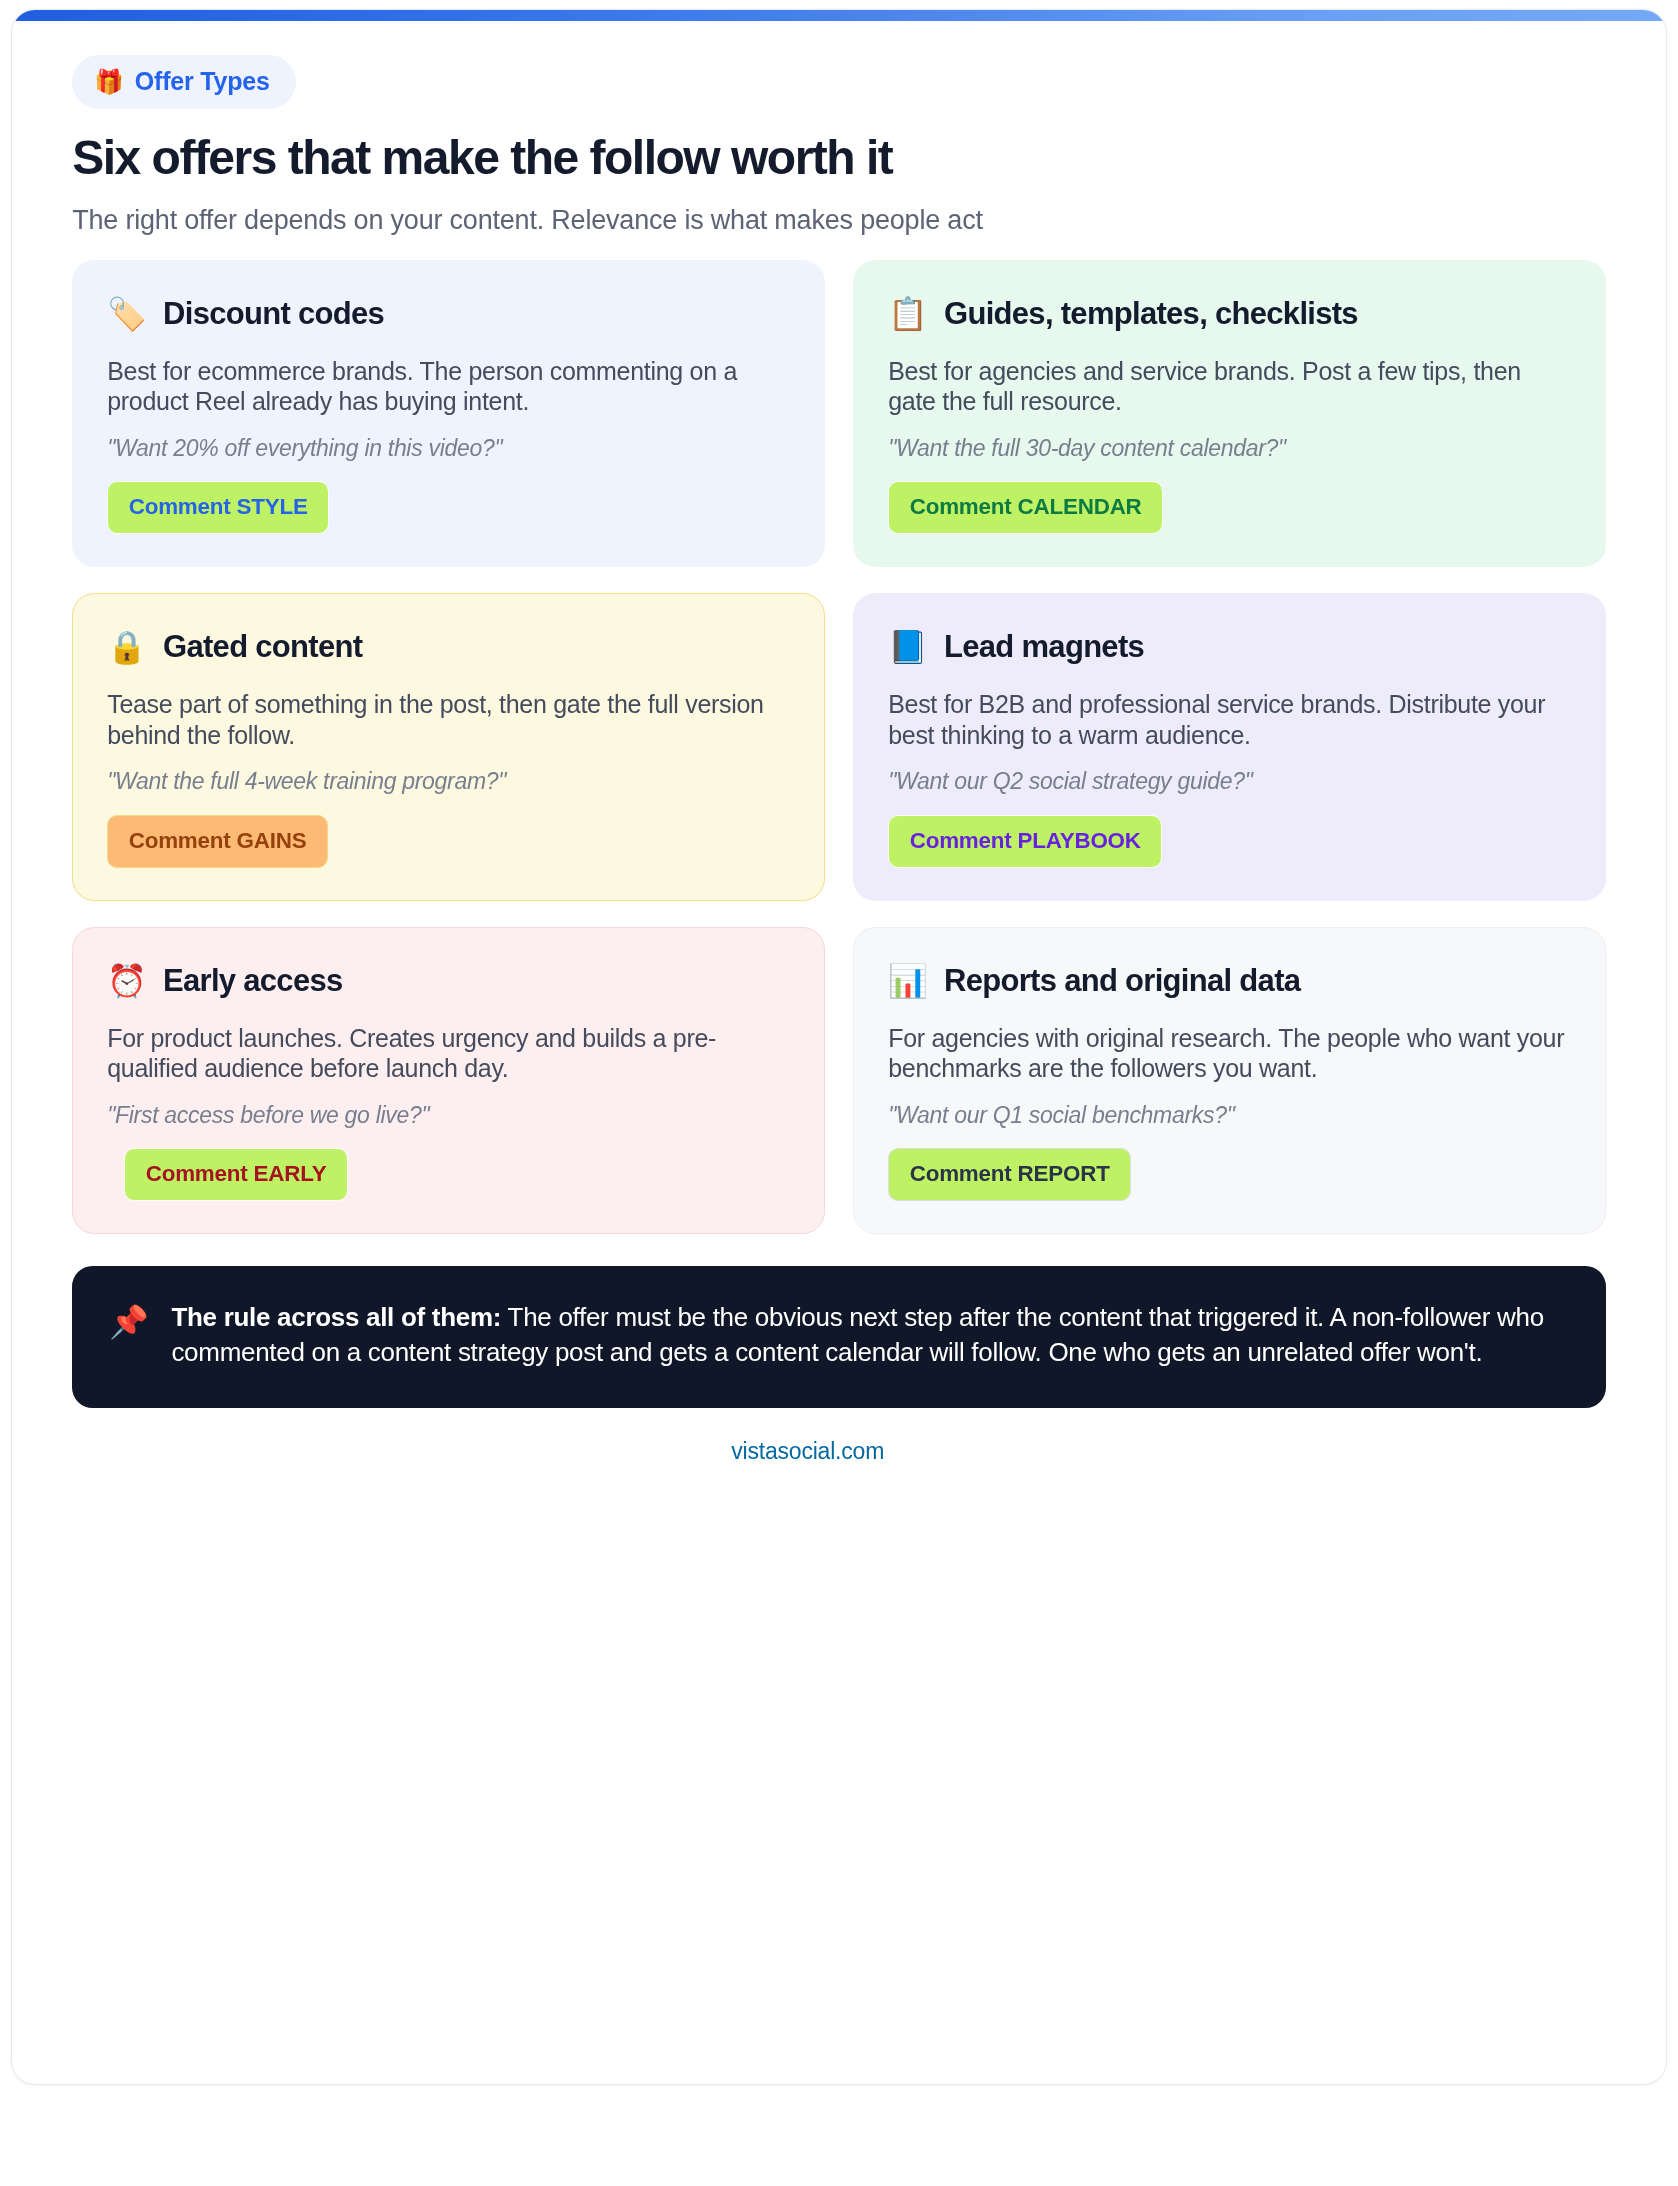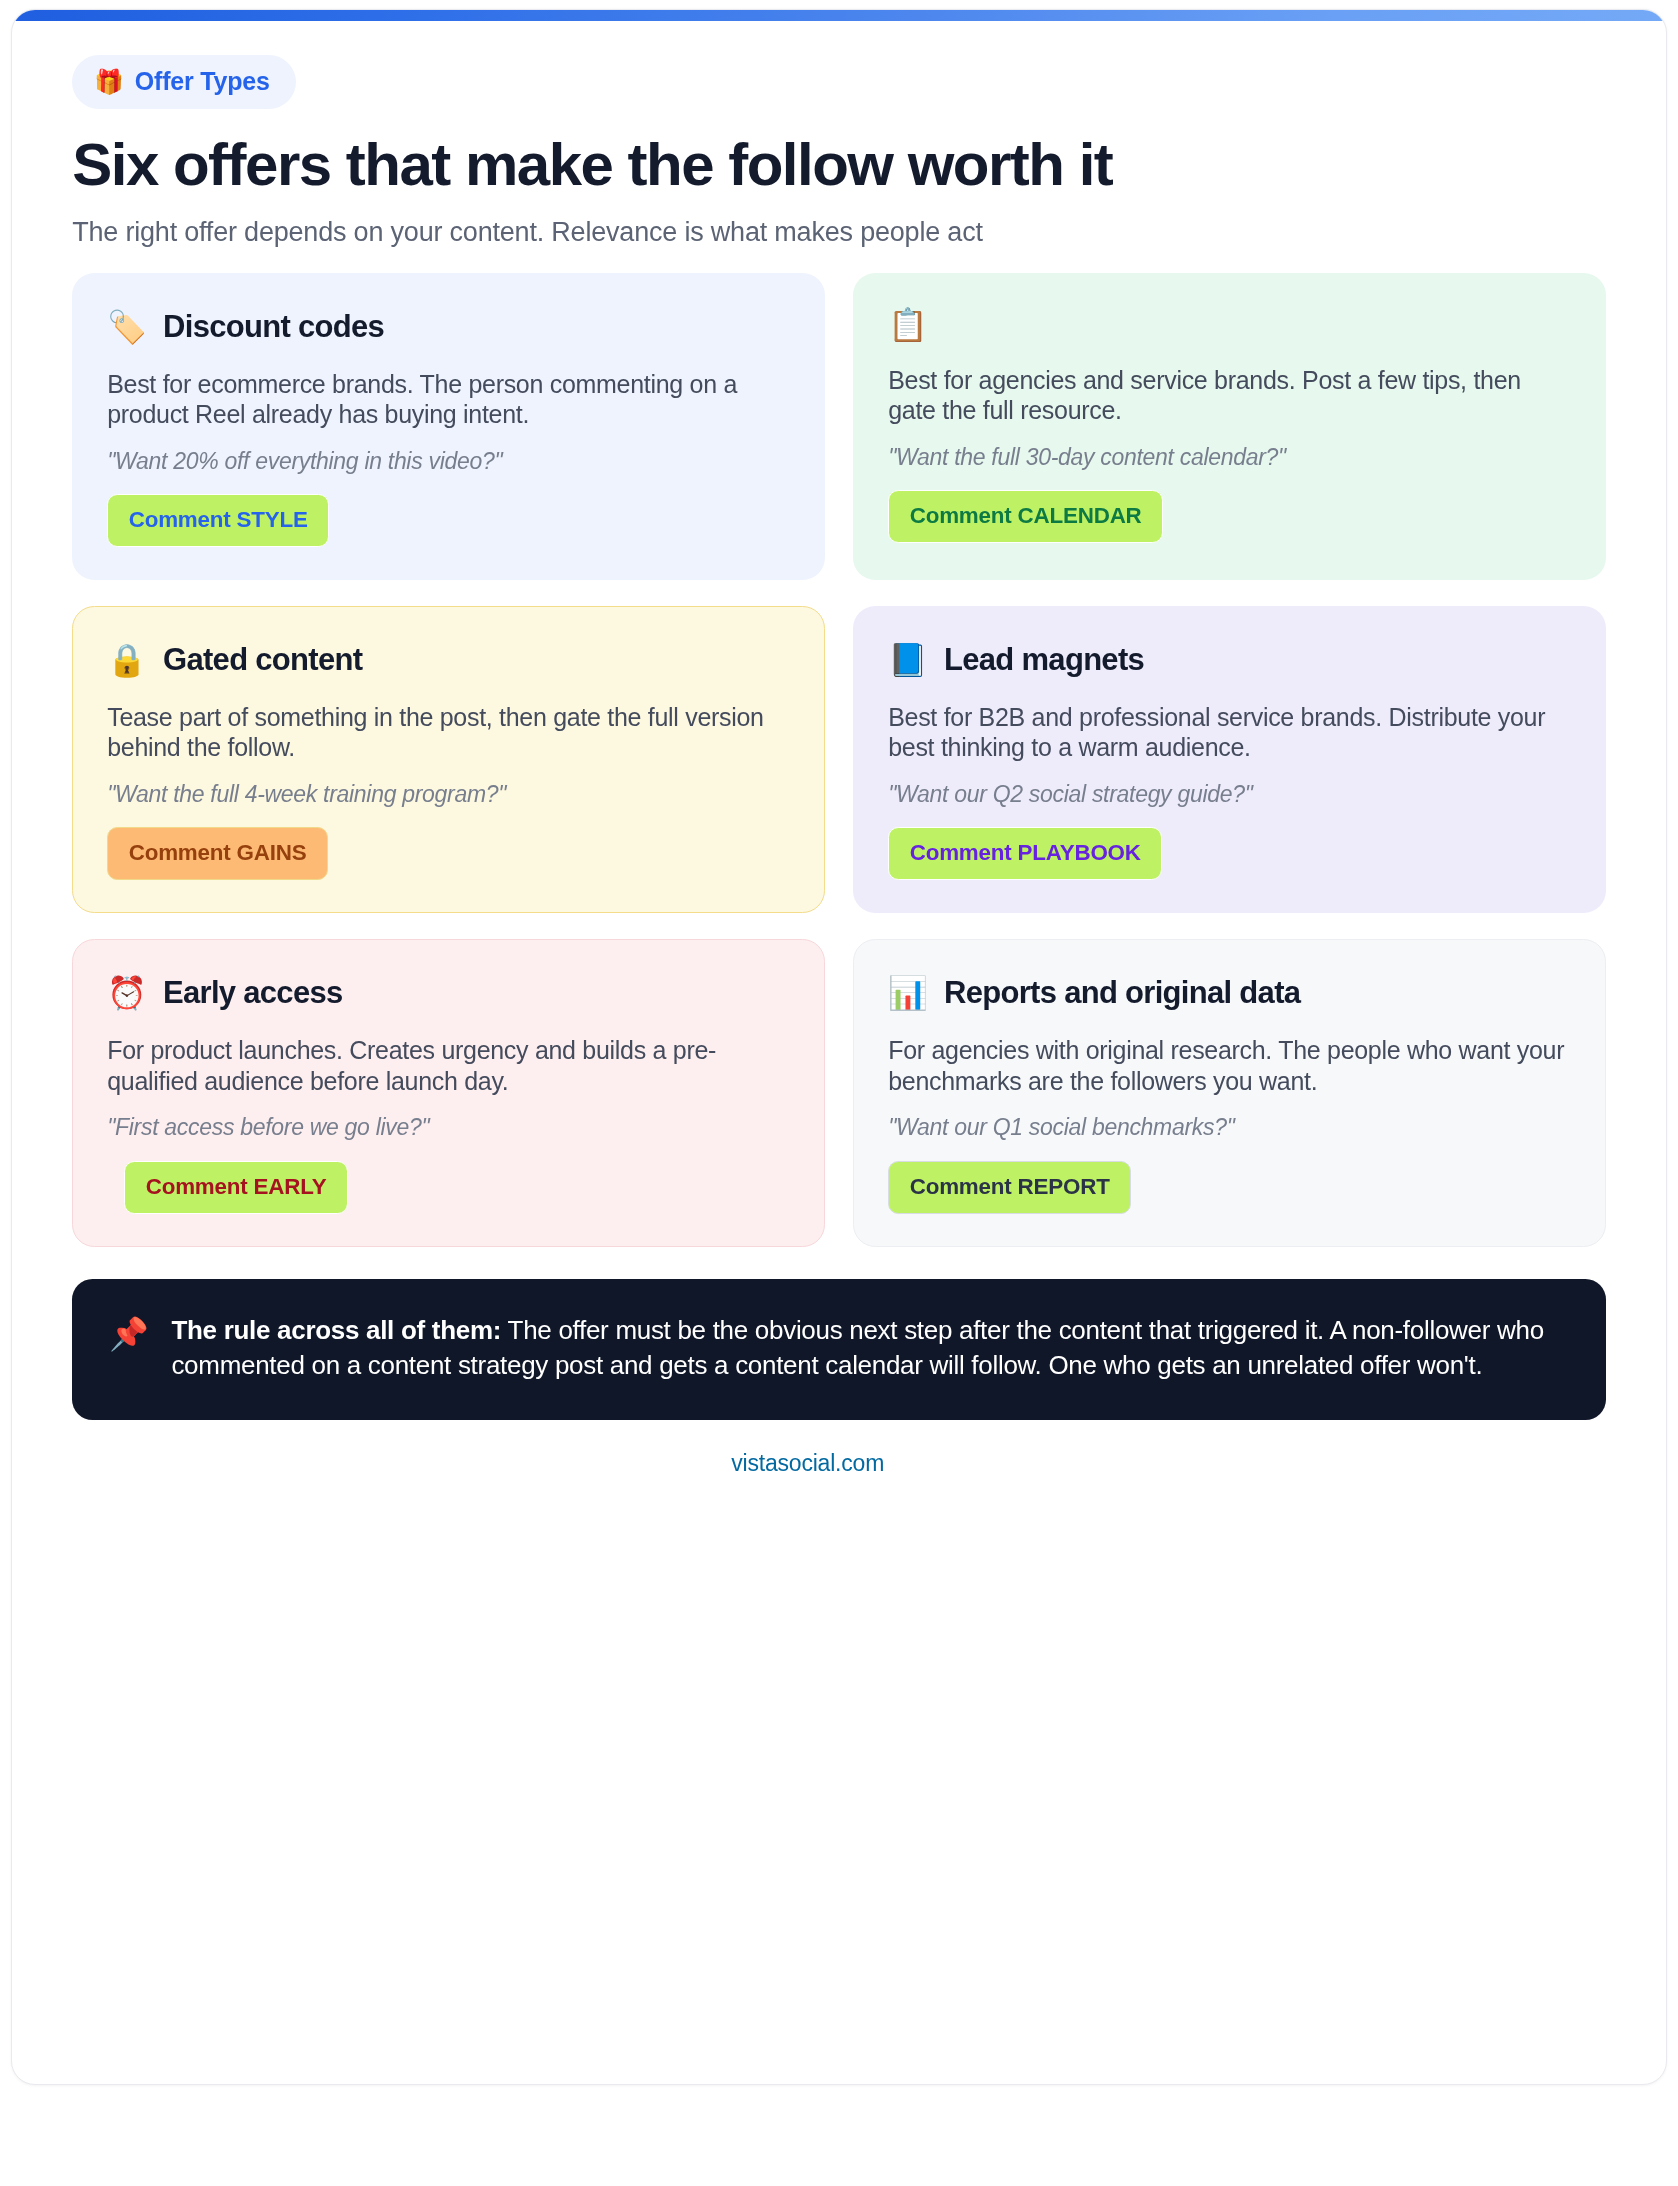--- a/index.html
+++ b/index.html
@@ -60,21 +60,21 @@
   }
   .pill .emoji { font-size: 24px; line-height: 1; }
   .pill .pill-label {
     color: #2563eb;
     font-size: 25px;
     font-weight: 700;
     letter-spacing: -0.2px;
   }
 
   .headline {
-    font-size: 60px;
+    font-size: 48px;
     line-height: 1.06;
     font-weight: 700;
     color: #141b2d;
     letter-spacing: -1.5px;
     margin-bottom: 18.6px;
   }
 
   .subhead {
     font-size: 27px;
     line-height: 1.3;
@@ -218,20 +218,21 @@
             <span class="card-title">Discount codes</span>
           </div>
           <p class="card-desc">Best for ecommerce brands. The person commenting on a product Reel already has buying intent.</p>
           <p class="card-quote">"Want 20% off everything in this video?"</p>
           <span class="cta">Comment STYLE</span>
         </div>
 
         <div class="card c-green">
           <div class="card-head">
             <span class="c-emoji">📋</span>
+            <span class="card-title">Guides, templates, checklists</span>
           </div>
           <p class="card-desc">Best for agencies and service brands. Post a few tips, then gate the full resource.</p>
           <p class="card-quote">"Want the full 30-day content calendar?"</p>
           <span class="cta">Comment CALENDAR</span>
         </div>
 
         <div class="card c-yellow">
           <div class="card-head">
             <span class="c-emoji">🔒</span>
             <span class="card-title">Gated content</span>

